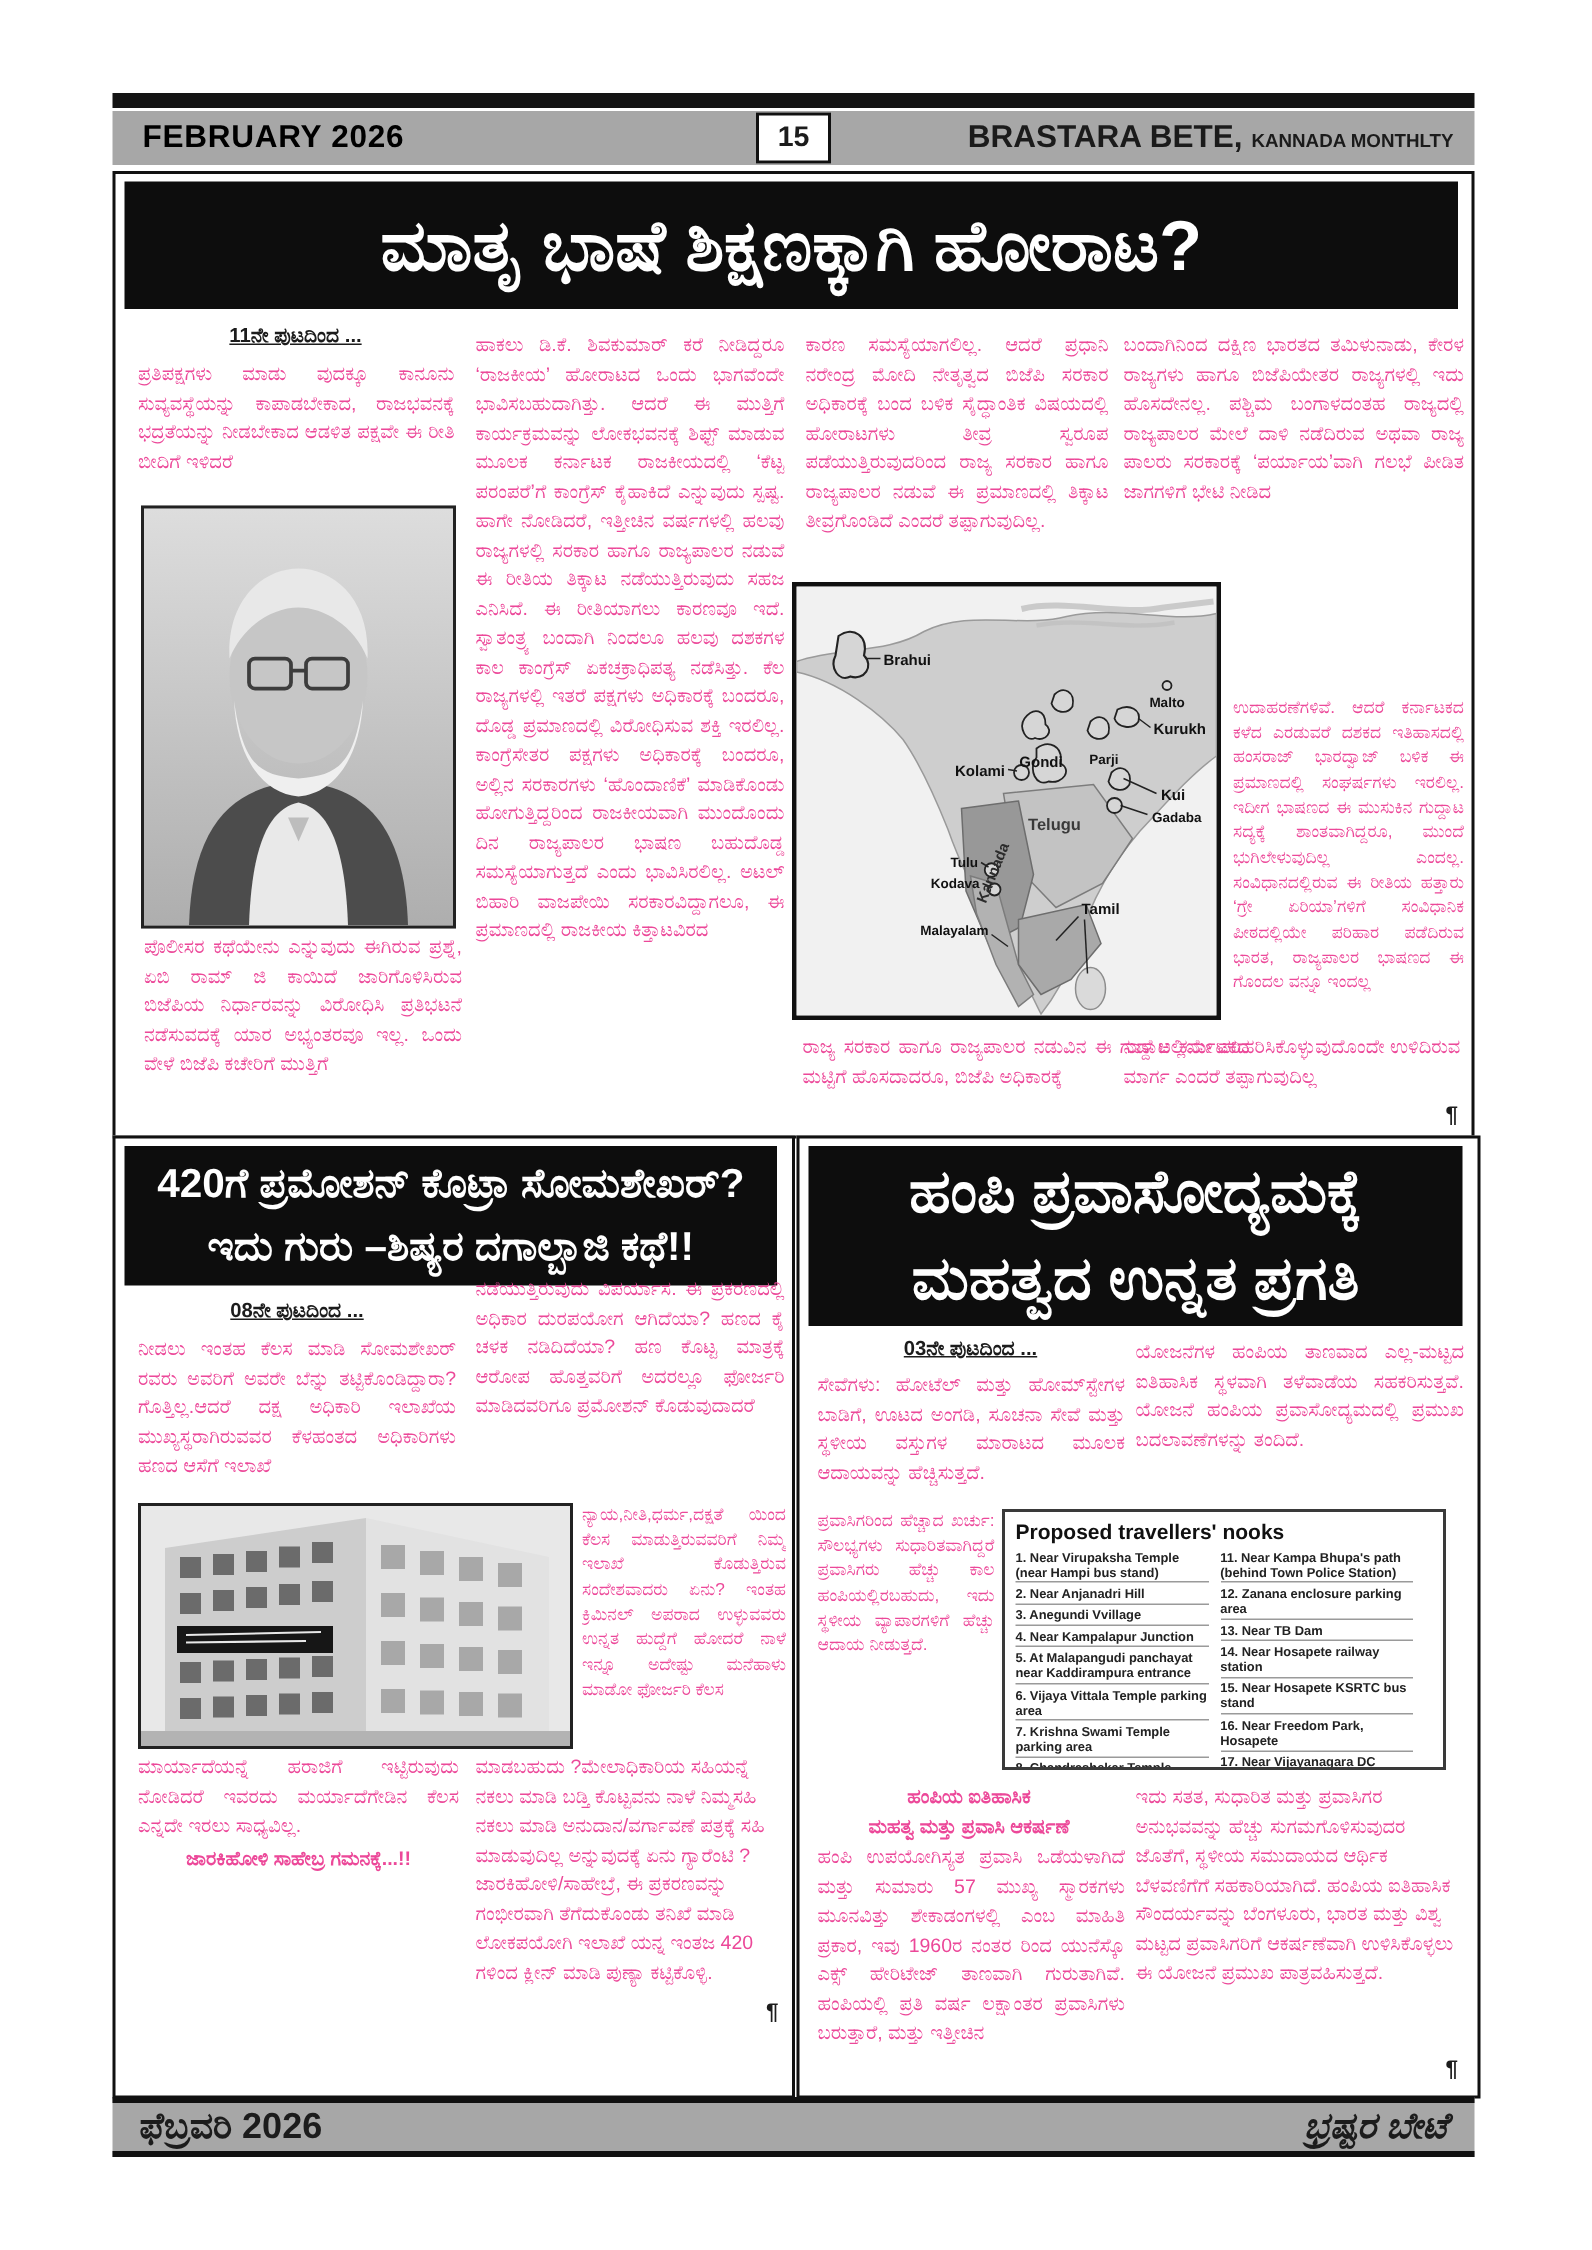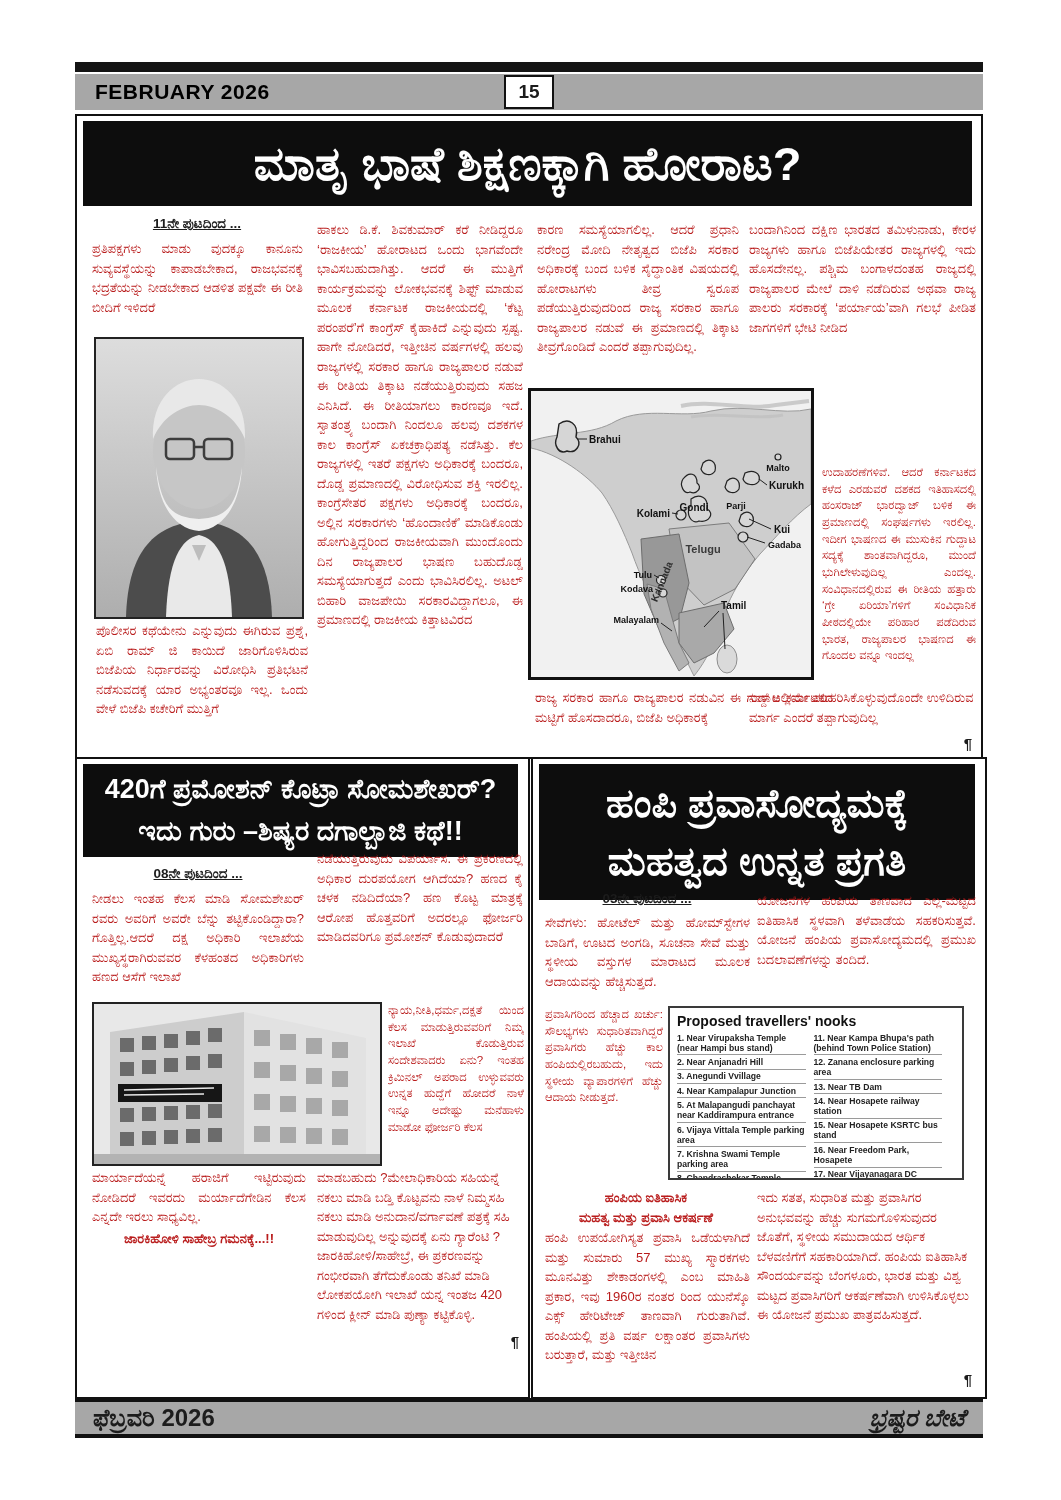--- a/index.html
+++ b/index.html
@@ -16,21 +16,21 @@
     background:#fff;border:2px solid #111;display:flex;align-items:center;justify-content:center;
     font-size:19px;font-weight:bold;}
   .masthead{margin-left:auto;margin-right:14px;font-weight:bold;color:#1b1b1b;display:flex;align-items:baseline;gap:6px;}
   .masthead .big{font-size:21px;}
   .masthead .small{font-size:12.5px;}
   
   .frame{border:2px solid #111;background:#fff;}
   .blackbox{background:#0d0d0d;color:#fff;display:flex;flex-direction:column;
     align-items:center;justify-content:center;text-align:center;font-weight:bold;}
   
-  .kn{font-size:13px;line-height:1.5;text-align:justify;overflow:hidden;color:#b91c1c;word-break:break-word;}
+  .kn{font-size:13px;line-height:1.5;text-align:justify;overflow:hidden;color:#ec4899;word-break:break-word;}
   .kn.small{font-size:11.5px;line-height:1.45;}
   .cont{font-weight:bold;text-decoration:underline;text-align:center;font-size:13.5px;overflow:hidden;white-space:nowrap;}
   .subhead{font-weight:bold;text-align:center;overflow:hidden;}
   .pil{position:absolute;right:4px;bottom:0;font-weight:bold;font-size:15px;}
   .photoframe{border:2px solid #222;background:#cfcfcf;overflow:hidden;}
   
   .ttable{background:#fff;border:2px solid #3a3a3a;box-sizing:border-box;padding:5px 20px 4px 7px;overflow:hidden;}
   .ttitle{font-weight:bold;font-size:14px;color:#111;margin-bottom:2px;}
   .tcols{display:flex;gap:8px;}
   .tcol{flex:1;}
@@ -44,20 +44,24 @@
   .f-right{font-weight:bold;font-style:italic;font-size:24px;}
   svg text{font-family:"Liberation Sans",sans-serif;}
 </style>
 </head>
 <body>
 
 <div class="abs topbar" style="left:75px;top:62px;width:908px;height:10px;"></div>
 <div class="abs grayband" style="left:75px;top:74px;width:908px;height:36px;">
   <span class="hdr-date">FEBRUARY 2026</span>
   <span class="pagenum">15</span>
+  <span class="masthead">
+    <span class="big">BRASTARA BETE,</span>
+    <span class="small">KANNADA MONTHLTY</span>
+  </span>
 </div>
 
 <div class="abs frame" style="left:75px;top:114px;width:904px;height:641px;"></div>
 <div class="abs blackbox" style="left:83px;top:121px;width:889px;height:85px;">
   <span style="font-size:47px;">ಮಾತೃ ಭಾಷೆ ಶಿಕ್ಷಣಕ್ಕಾಗಿ ಹೋರಾಟ?</span>
 </div>
 
 <div class="abs cont" style="left:92px;top:216px;width:210px;">11ನೇ ಪುಟದಿಂದ ...</div>
 <div class="abs kn" style="left:92px;top:239px;width:211px;height:95px;">ಪ್ರತಿಪಕ್ಷಗಳು ಮಾಡು ವುದಕ್ಕೂ ಕಾನೂನು ಸುವ್ಯವಸ್ಥೆಯನ್ನು ಕಾಪಾಡಬೇಕಾದ, ರಾಜಭವನಕ್ಕೆ ಭದ್ರತೆಯನ್ನು ನೀಡಬೇಕಾದ ಆಡಳಿತ ಪಕ್ಷವೇ ಈ ರೀತಿ ಬೀದಿಗೆ ಇಳಿದರೆ</div>
 
@@ -224,21 +228,21 @@
 </div>
 
 <div class="abs kn" style="left:317px;top:849px;width:206px;height:150px;">ನಡೆಯುತ್ತಿರುವುದು ವಿಪರ್ಯಾಸ. ಈ ಪ್ರಕರಣದಲ್ಲಿ ಅಧಿಕಾರ ದುರಪಯೋಗ ಆಗಿದೆಯಾ? ಹಣದ ಕೈ ಚಳಕ ನಡಿದಿದೆಯಾ? ಹಣ ಕೊಟ್ಟ ಮಾತ್ರಕ್ಕೆ ಆರೋಪ ಹೊತ್ತವರಿಗೆ ಅದರಲ್ಲೂ ಫೋರ್ಜರಿ ಮಾಡಿದವರಿಗೂ ಪ್ರಮೋಶನ್ ಕೊಡುವುದಾದರೆ</div>
 <div class="abs kn small" style="left:388px;top:1002px;width:136px;height:162px;">ನ್ಯಾಯ,ನೀತಿ,ಧರ್ಮ,ದಕ್ಷತೆ ಯಿಂದ ಕೆಲಸ ಮಾಡುತ್ತಿರುವವರಿಗೆ ನಿಮ್ಮ ಇಲಾಖೆ ಕೊಡುತ್ತಿರುವ ಸಂದೇಶವಾದರು ಏನು? ಇಂತಹ ಕ್ರಿಮಿನಲ್ ಅಪರಾದ ಉಳ್ಳುವವರು ಉನ್ನತ ಹುದ್ದೆಗೆ ಹೋದರೆ ನಾಳೆ ಇನ್ನೂ ಅದೇಷ್ಟು ಮನೆಹಾಳು ಮಾಡೋ ಫೋರ್ಜರಿ ಕೆಲಸ</div>
 <div class="abs" style="left:317px;top:1168px;width:206px;height:182px;">
   <span class="kn">ಮಾಡಬಹುದು ?ಮೇಲಾಧಿಕಾರಿಯ ಸಹಿಯನ್ನೆ ನಕಲು ಮಾಡಿ ಬಡ್ತಿ ಕೊಟ್ಟವನು ನಾಳೆ ನಿಮ್ಮಸಹಿ ನಕಲು ಮಾಡಿ ಅನುದಾನ/ವರ್ಗಾವಣೆ ಪತ್ರಕ್ಕೆ ಸಹಿ ಮಾಡುವುದಿಲ್ಲ ಅನ್ನುವುದಕ್ಕೆ ಏನು ಗ್ಯಾರೆಂಟಿ ?ಜಾರಕಿಹೋಳಿ/ಸಾಹೇಬ್ರೆ, ಈ ಪ್ರಕರಣವನ್ನು ಗಂಭೀರವಾಗಿ ತೆಗೆದುಕೊಂಡು ತನಿಖೆ ಮಾಡಿ ಲೋಕಪಯೋಗಿ ಇಲಾಖೆ ಯನ್ನ ಇಂತಜ 420 ಗಳಿಂದ ಕ್ಲೀನ್ ಮಾಡಿ ಪುಣ್ಯಾ ಕಟ್ಟಿಕೊಳ್ಳಿ.</span>
   <span class="pil">¶</span>
 </div>
 
 <div class="abs frame" style="left:531px;top:757px;width:452px;height:638px;"></div>
-<div class="abs blackbox" style="left:539px;top:764px;width:436px;height:136px;">
+<div class="abs blackbox" style="left:539px;top:764px;width:436px;height:120px;">
   <span style="font-size:40px;line-height:1.45;">ಹಂಪಿ ಪ್ರವಾಸೋದ್ಯಮಕ್ಕೆ</span>
   <span style="font-size:40px;line-height:1.45;">ಮಹತ್ವದ ಉನ್ನತ ಪ್ರಗತಿ</span>
 </div>
 
 <div class="abs cont" style="left:552px;top:891px;width:190px;">03ನೇ ಪುಟದಿಂದ ...</div>
 <div class="abs kn" style="left:545px;top:913px;width:205px;height:92px;">ಸೇವೆಗಳು: ಹೋಟೆಲ್ ಮತ್ತು ಹೋಮ್‌ಸ್ಟೇಗಳ ಬಾಡಿಗೆ, ಊಟದ ಅಂಗಡಿ, ಸೂಚನಾ ಸೇವೆ ಮತ್ತು ಸ್ಥಳೀಯ ವಸ್ತುಗಳ ಮಾರಾಟದ ಮೂಲಕ ಆದಾಯವನ್ನು ಹೆಚ್ಚಿಸುತ್ತದೆ.</div>
 <div class="abs kn small" style="left:545px;top:1006px;width:118px;height:180px;">ಪ್ರವಾಸಿಗರಿಂದ ಹೆಚ್ಚಾದ ಖರ್ಚು: ಸೌಲಭ್ಯಗಳು ಸುಧಾರಿತವಾಗಿದ್ದರೆ ಪ್ರವಾಸಿಗರು ಹೆಚ್ಚು ಕಾಲ ಹಂಪಿಯಲ್ಲಿರಬಹುದು, ಇದು ಸ್ಥಳೀಯ ವ್ಯಾಪಾರಗಳಿಗೆ ಹೆಚ್ಚು ಆದಾಯ ನೀಡುತ್ತದೆ.</div>
 <div class="abs kn" style="left:757px;top:891px;width:219px;height:112px;">ಯೋಜನೆಗಳ ಹಂಪಿಯ ತಾಣವಾದ ಎಲ್ಲ-ಮಟ್ಟದ ಐತಿಹಾಸಿಕ ಸ್ಥಳವಾಗಿ ತಳೆವಾಡೆಯ ಸಹಕರಿಸುತ್ತವೆ. ಯೋಜನೆ ಹಂಪಿಯ ಪ್ರವಾಸೋದ್ಯಮದಲ್ಲಿ ಪ್ರಮುಖ ಬದಲಾವಣೆಗಳನ್ನು ತಂದಿದೆ.</div>
 
 <div class="abs ttable" style="left:668px;top:1006px;width:296px;height:174px;">

